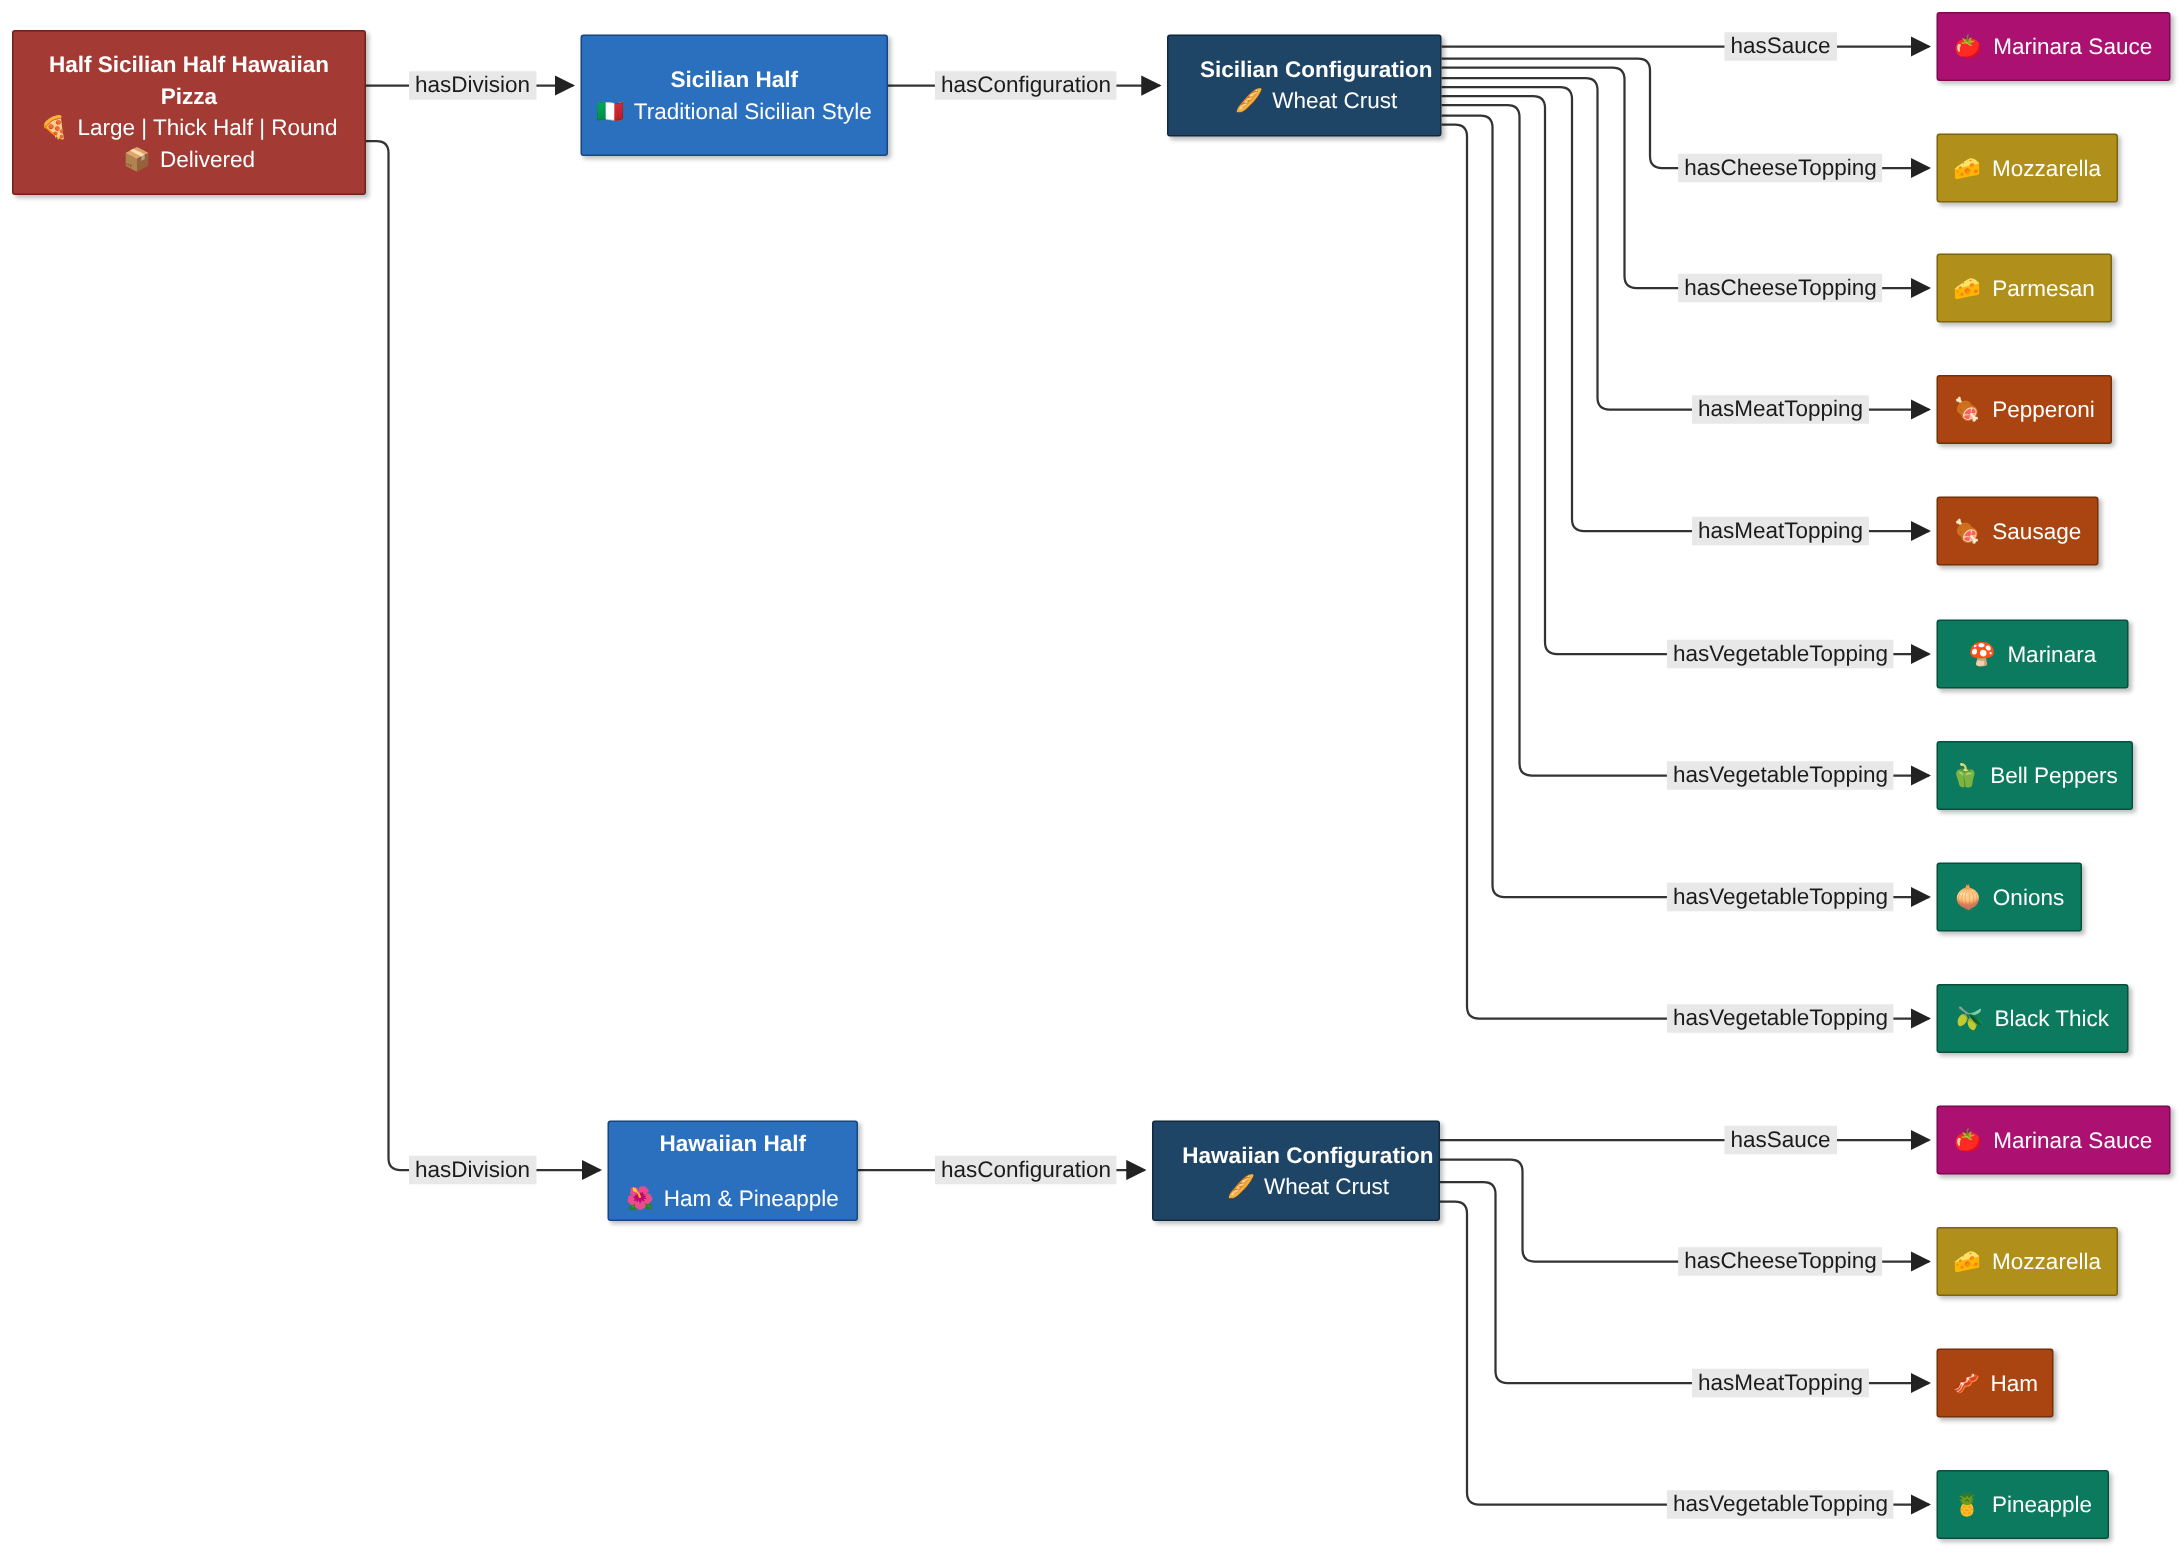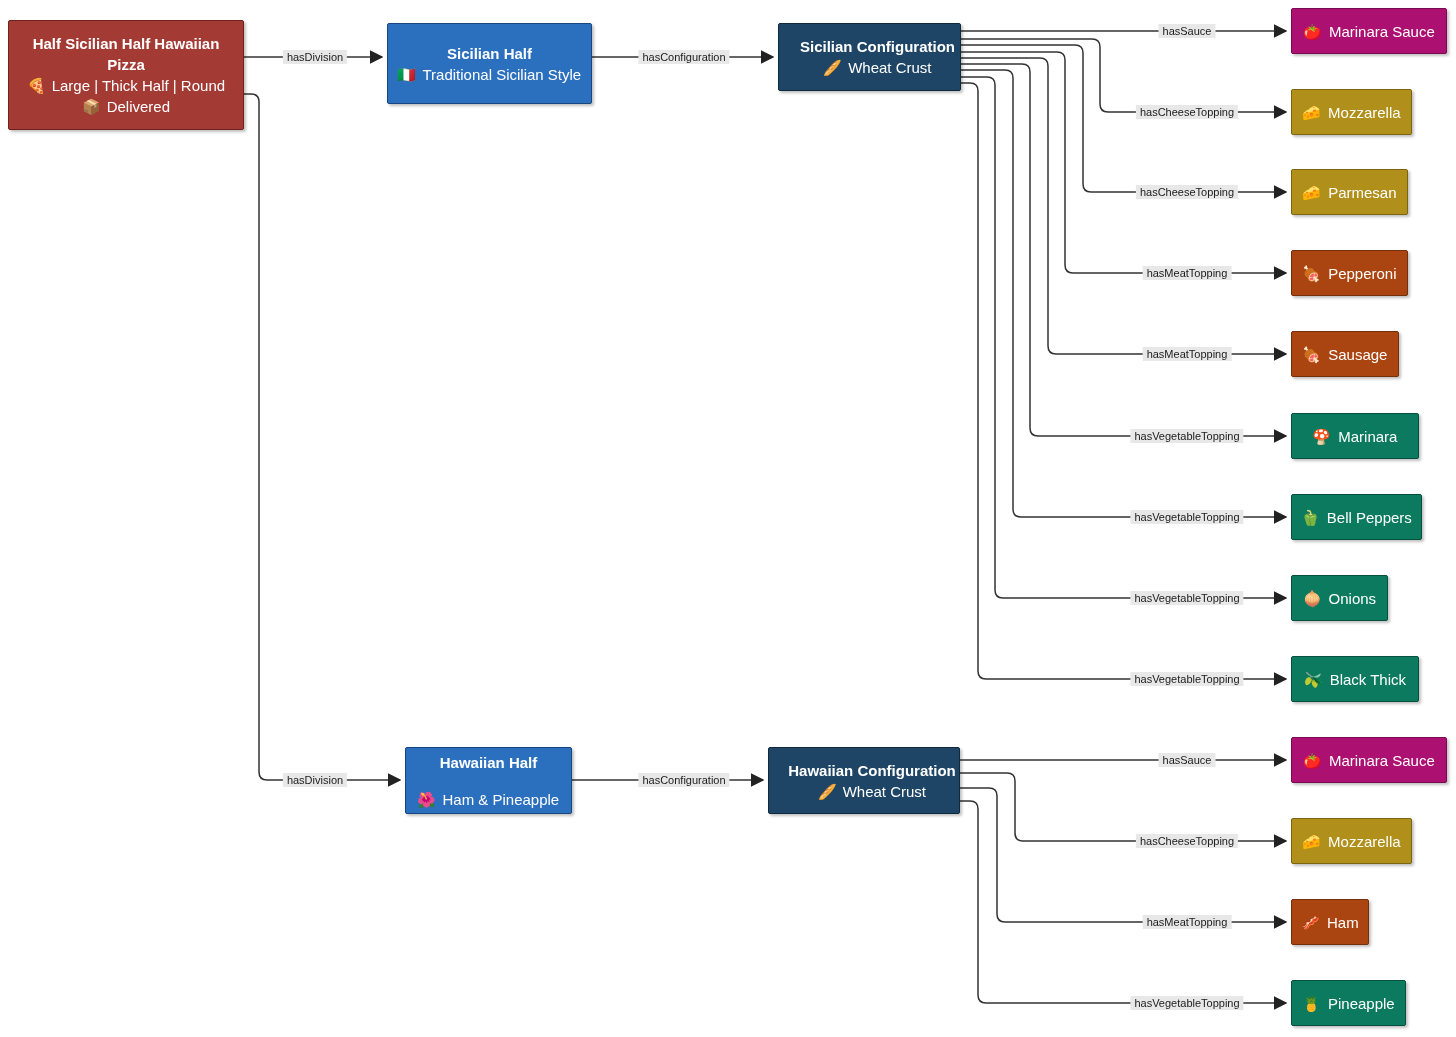--- a/index.html
+++ b/index.html
@@ -13,21 +13,21 @@
   .node .title{font-weight:bold;}
   .node.pizza{background:var(--c-pizza);border:1px solid #6F221D;}
   .node.half{background:var(--c-half);border:1px solid #17477E;}
   .node.config{background:var(--c-config);border:1px solid #10293D;padding-left:16px;}
   .node.sauce{background:var(--c-sauce);border:1px solid #7A0B50;}
   .node.cheese{background:var(--c-cheese);border:1px solid #7D650F;}
   .node.meat{background:var(--c-meat);border:1px solid #763009;}
   .node.vegetable{background:var(--c-vegetable);border:1px solid #07503E;}
   .topping{flex-direction:row;gap:7px;height:46px;left:1291px;}
   .edge-label{position:absolute;z-index:2;transform:translate(-50%,-50%);
-        background:var(--c-labelbg);color:#1b1b1b;font-size:11px;
+        background:var(--c-labelbg);color:#1b1b1b;font-size:15px;
         padding:1px 4px;white-space:nowrap;}
   .icon{display:inline-block;}
   .detail-line{display:flex;gap:6px;align-items:center;justify-content:center;}
 </style>
 </head>
 <body style="--c-pizza: #A33A34; --c-half: #2B70BE; --c-config: #1E4565; --c-sauce: #AC1071; --c-cheese: #B08F1A; --c-meat: #AA4411; --c-vegetable: #0B7A5F; --c-labelbg: #E8E8E8;">
 
 <svg id="edges" width="1456" height="1037" viewBox="0 0 1456 1037" fill="none" stroke="#333333" stroke-width="1.5">
   <defs>
     <marker id="arrow" viewBox="0 0 10 10" refX="9" refY="5" markerWidth="9" markerHeight="9" orient="auto-start-reverse">

